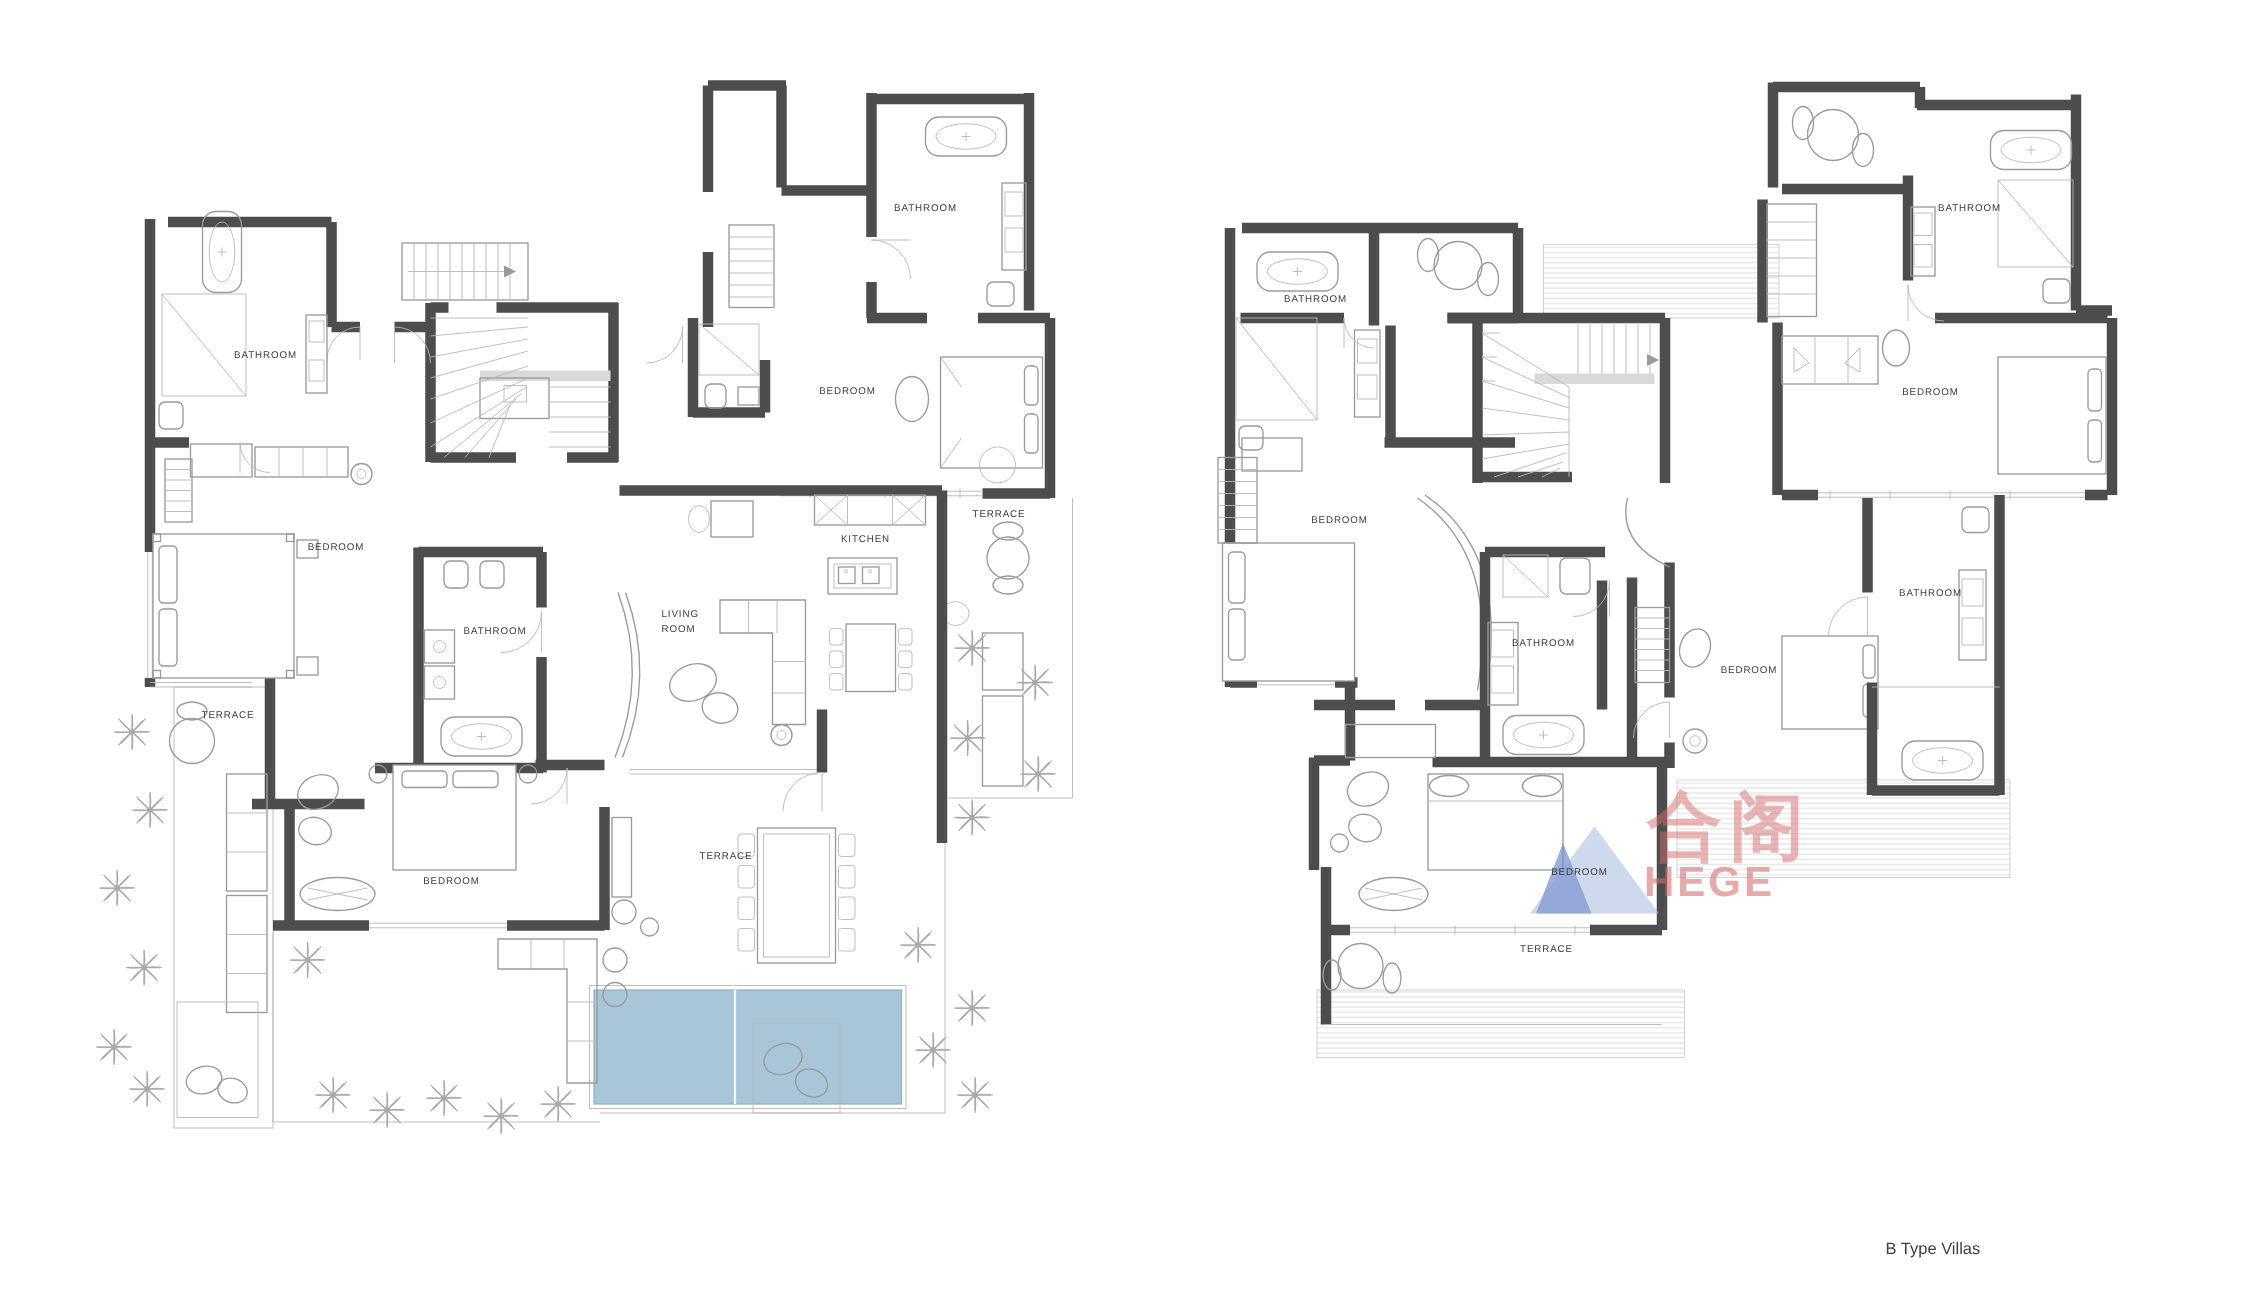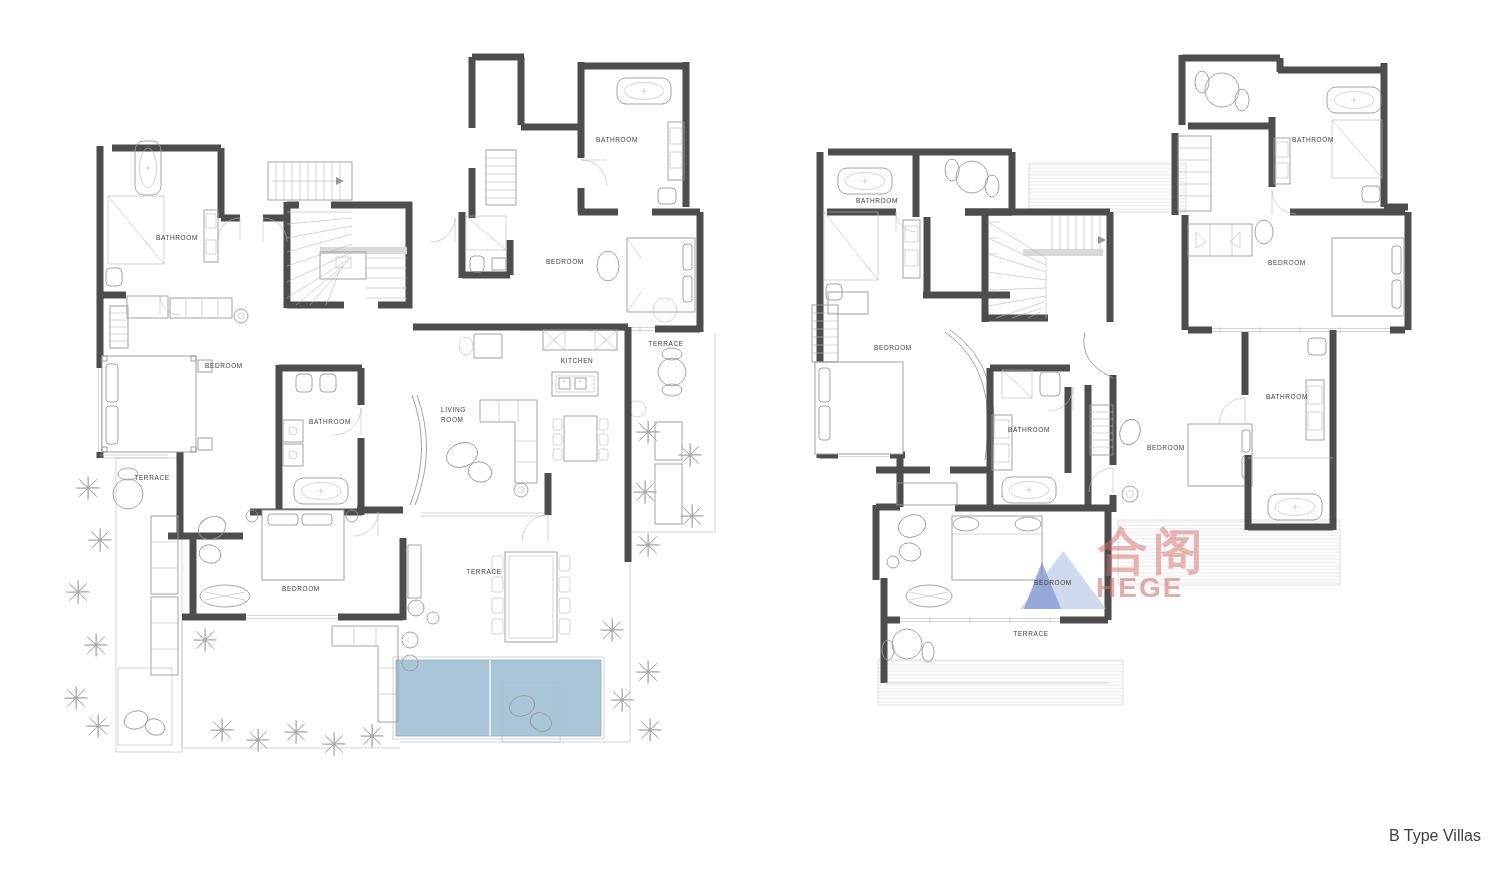--- a/index.html
+++ b/index.html
@@ -8,21 +8,21 @@
   svg{position:absolute;left:0;top:0;}
   .w{stroke:#4d4d4d;stroke-width:7;fill:none;}
   .t{stroke:#9a9a9a;stroke-width:0.9;fill:none;}
   .f{stroke:#9a9a9a;stroke-width:0.9;fill:#ffffff;}
   .t2{stroke:#b8b8b8;stroke-width:0.6;fill:none;}
   .pf{stroke:#a9a9a9;stroke-width:0.8;fill:none;}
   .land{fill:#d9d9d9;}
   .lbl{position:absolute;transform:translate(-50%,-50%);font-size:6.5px;letter-spacing:.6px;
        color:#3c3c3c;white-space:nowrap;}
   .lbl.wrap{white-space:normal;width:34px;text-align:left;line-height:1.5;}
-  .title{position:absolute;left:1389px;top:827px;font-size:16px;color:#3f3f3f;}
+  .title{position:absolute;left:1257px;top:827px;font-size:11px;color:#3f3f3f;}
   .wm-cjk{position:absolute;left:1098px;top:526px;font-size:50px;font-weight:bold;
           color:rgba(213,108,108,0.50);letter-spacing:5px;line-height:1;}
   .wm-latin{position:absolute;left:1096px;top:574px;font-size:28px;font-weight:bold;
           color:rgba(213,108,108,0.58);letter-spacing:2px;line-height:1;}
 </style>
 </head>
 <body>
 
 <div id="stage">
 

